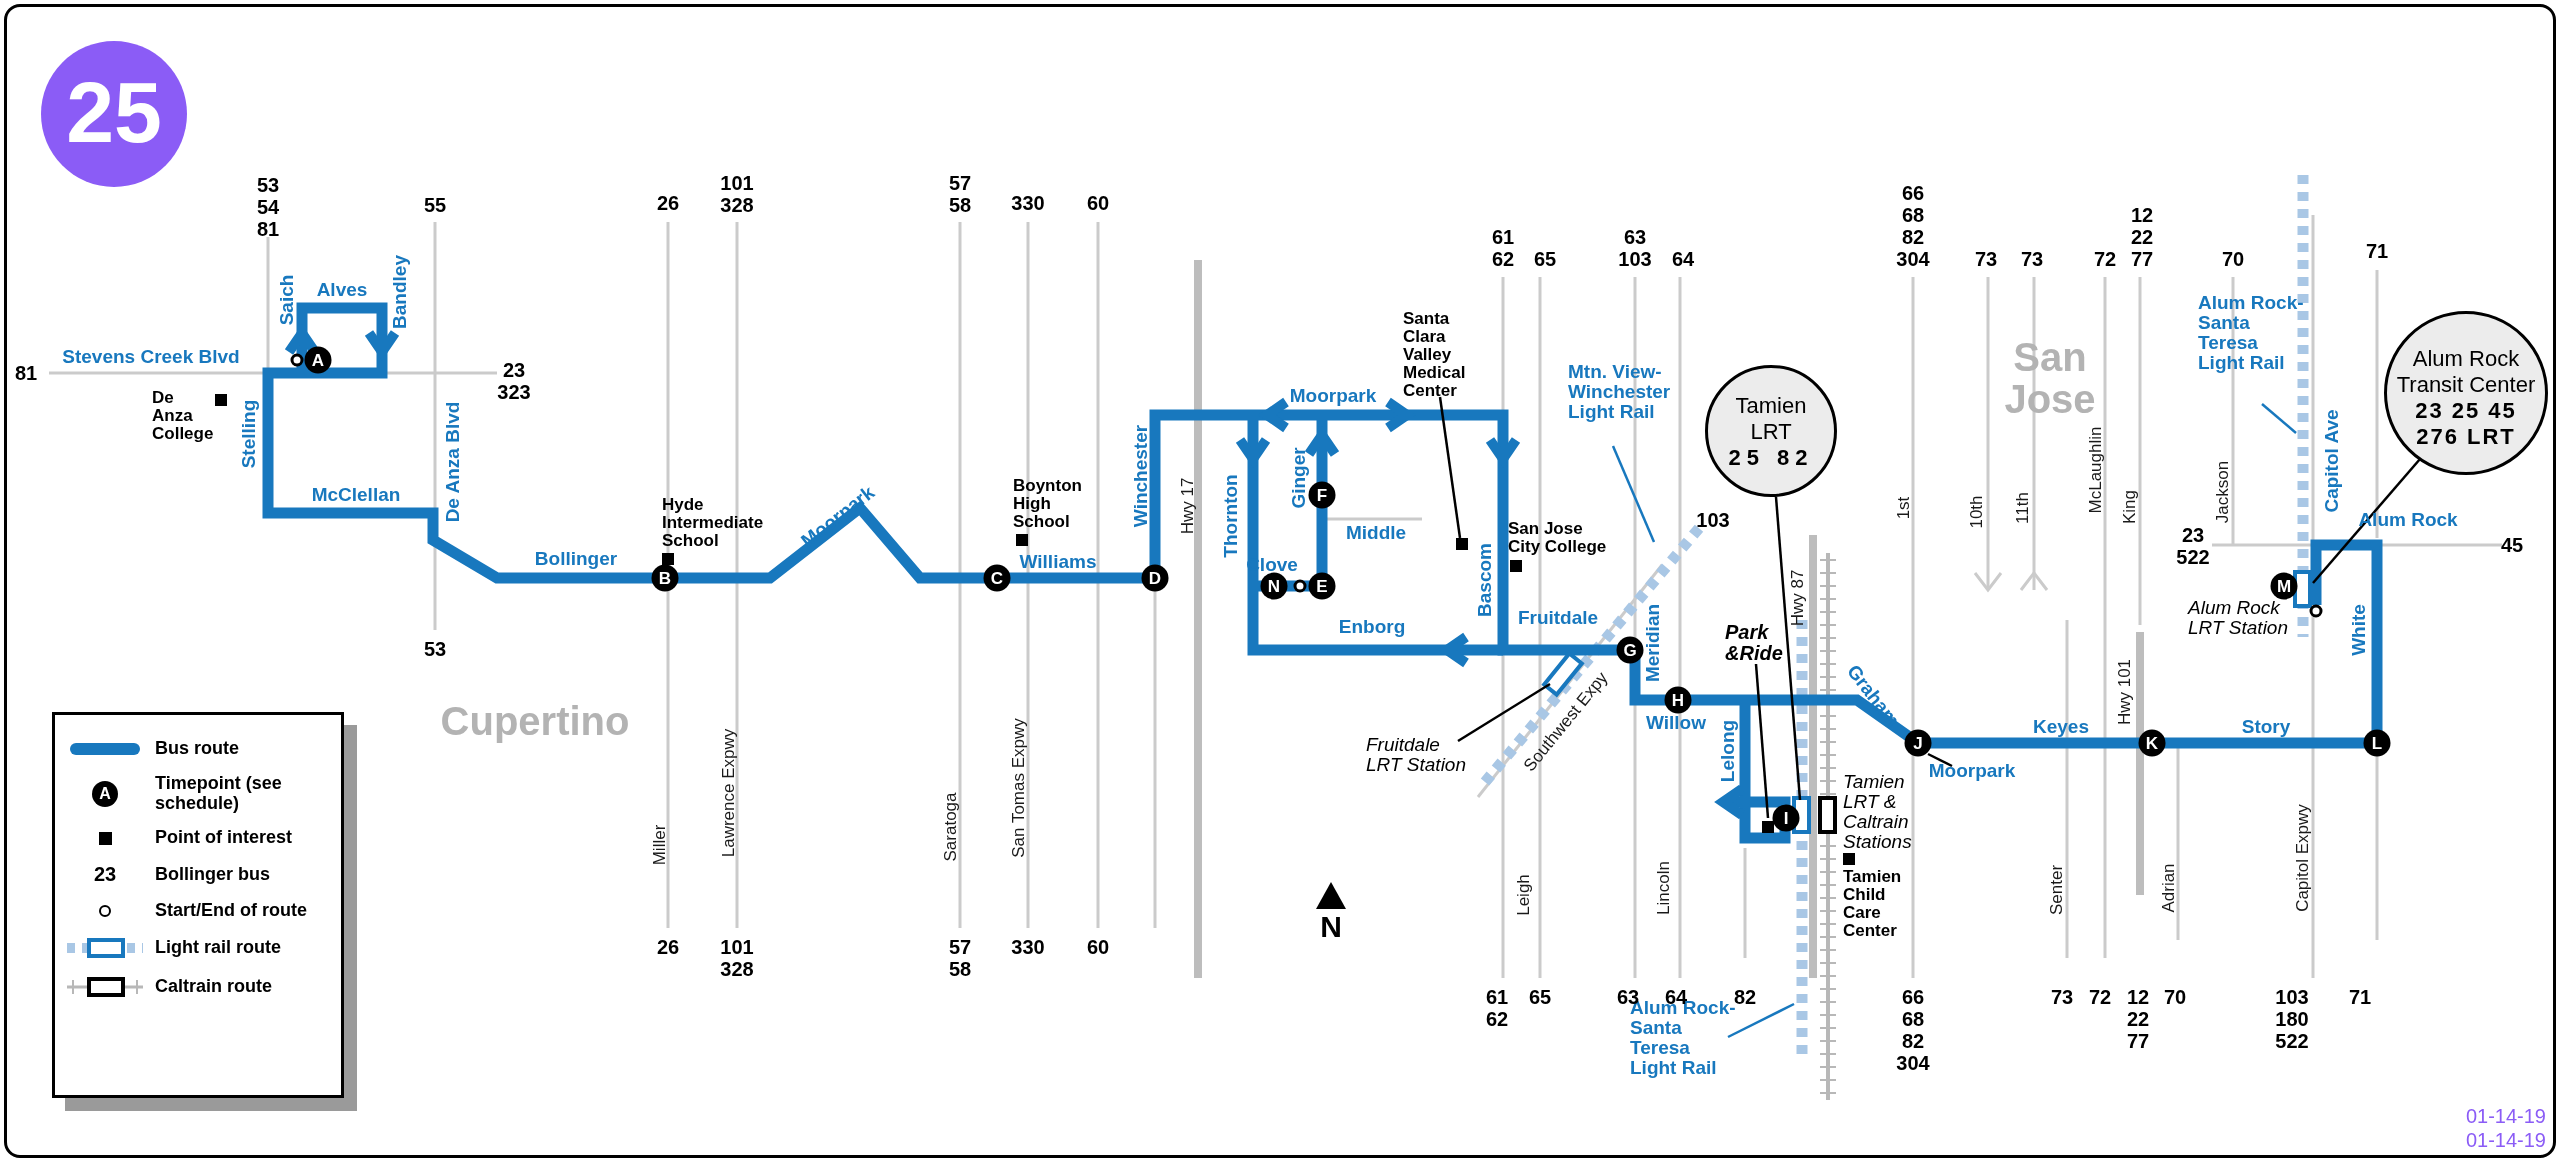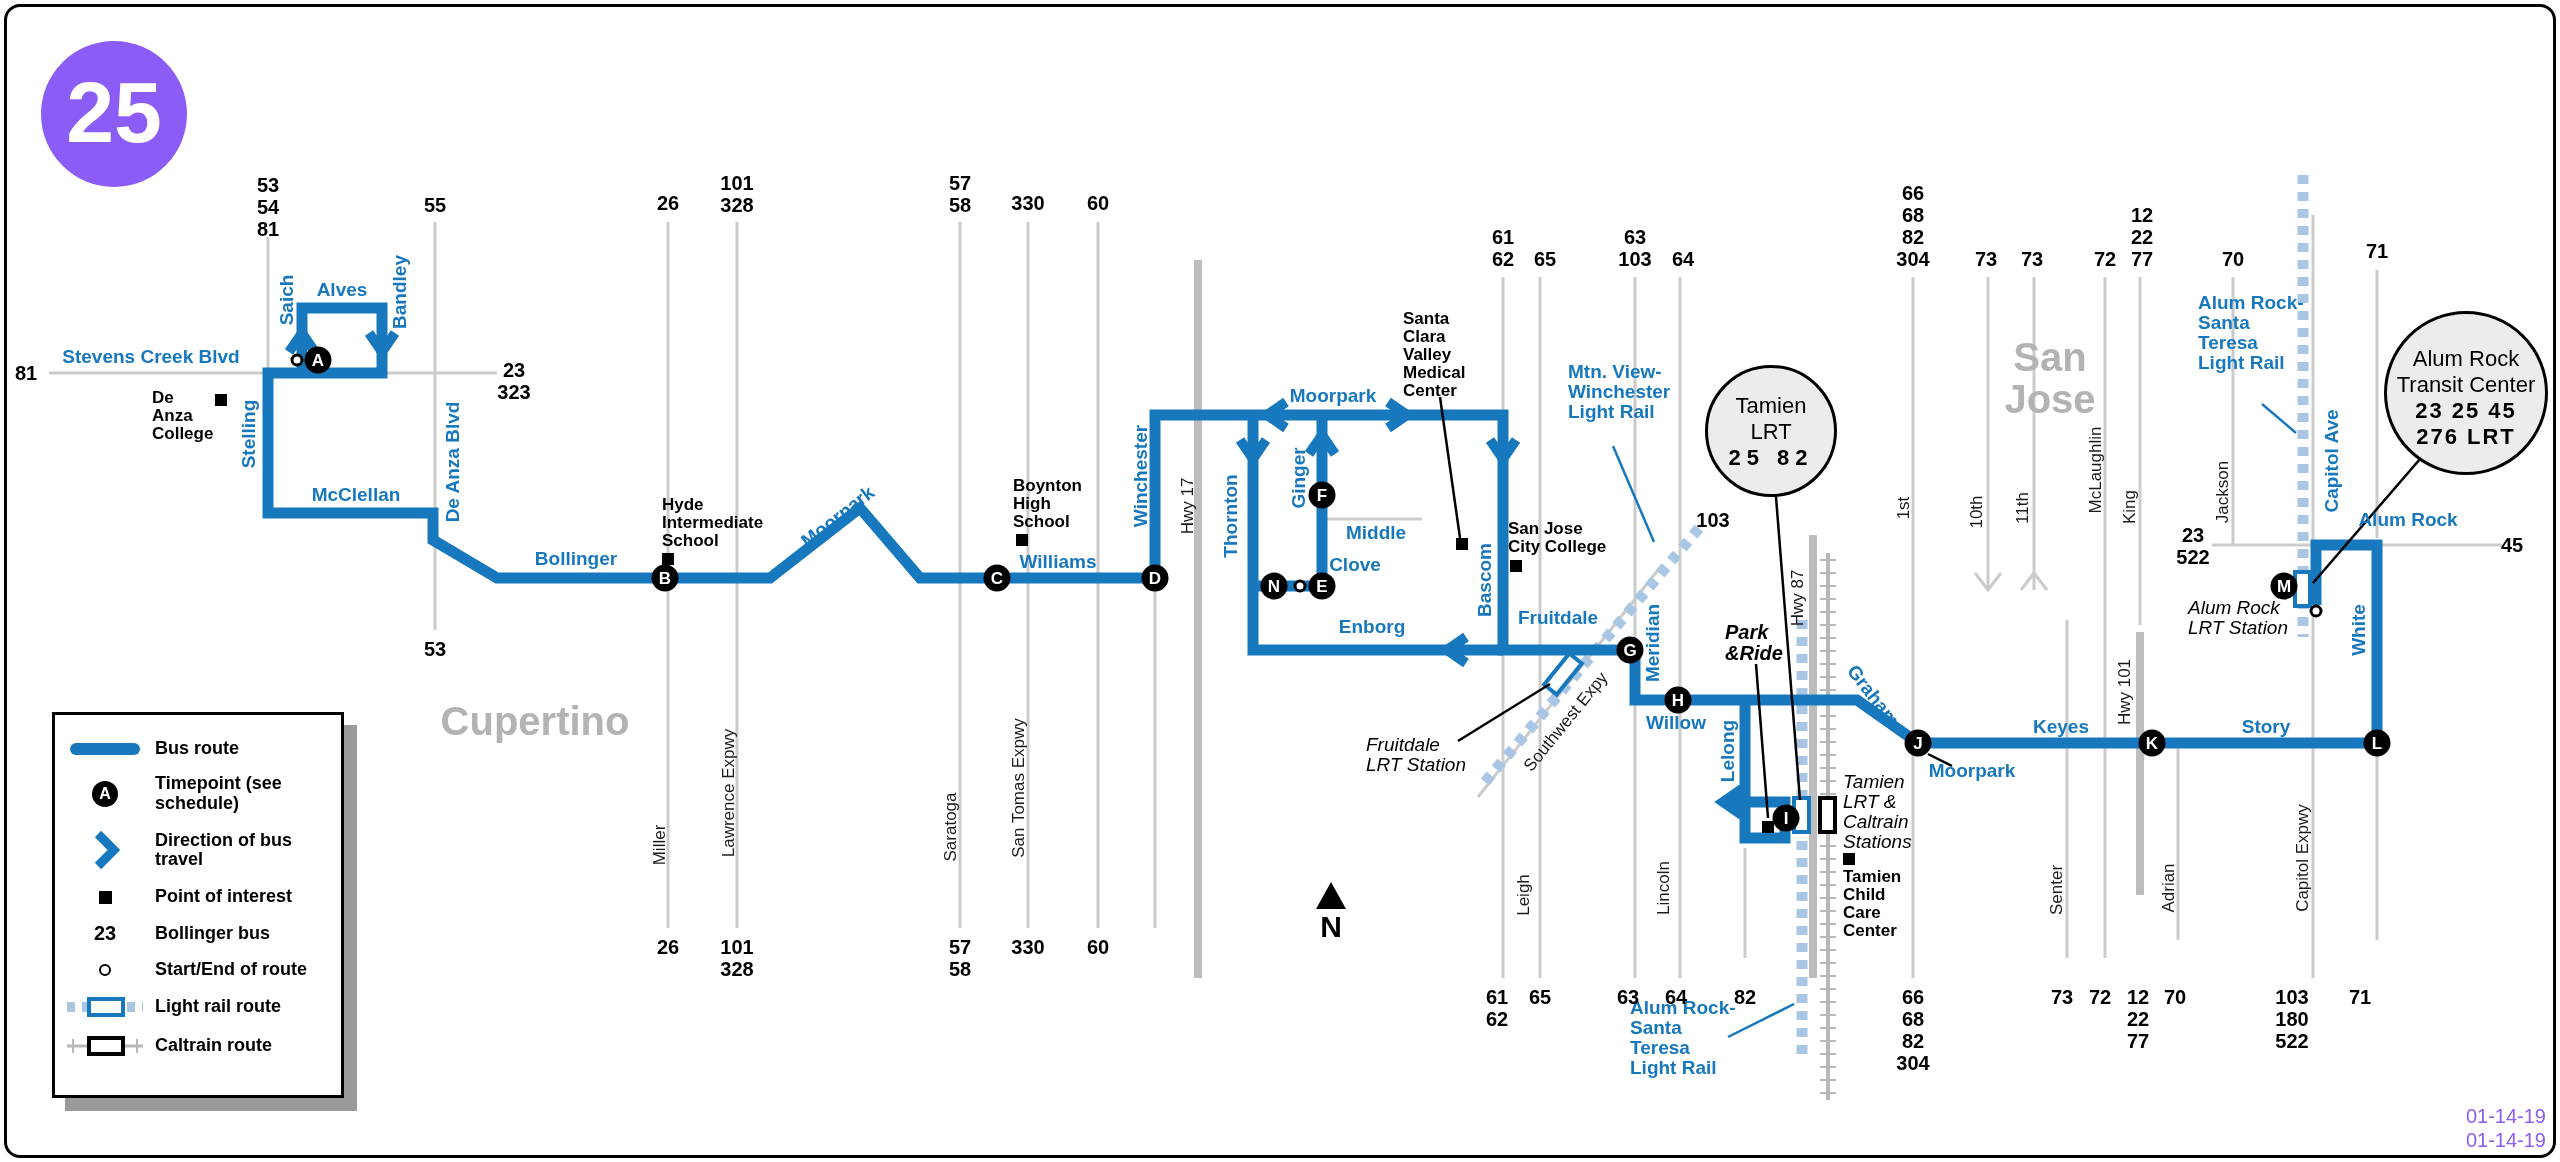--- a/index.html
+++ b/index.html
@@ -191,21 +191,21 @@
       </g>
   </svg>
 
   <div id="map-layer">
       <div class="lbl st-r" style="left: 151px; top: 357px; transform: translate(-50%, -50%);">Stevens Creek Blvd</div>
       <div class="lbl st-r" style="left: 342px; top: 290px; transform: translate(-50%, -50%);">Alves</div>
       <div class="lbl st-r" style="left: 356px; top: 495px; transform: translate(-50%, -50%);">McClellan</div>
       <div class="lbl st-r" style="left: 576px; top: 559px; transform: translate(-50%, -50%);">Bollinger</div>
       <div class="lbl st-r" style="left: 1058px; top: 562px; transform: translate(-50%, -50%);">Williams</div>
       <div class="lbl st-r" style="left: 1333px; top: 396px; transform: translate(-50%, -50%);">Moorpark</div>
-      <div class="lbl st-r" style="left: 1355px; top: 565px; transform: translate(-50%, -50%);">Clove</div>
+      <div class="lbl st-r" style="left: 1272px; top: 565px; transform: translate(-50%, -50%);">Clove</div>
       <div class="lbl st-r" style="left: 1376px; top: 533px; transform: translate(-50%, -50%);">Middle</div>
       <div class="lbl st-r" style="left: 1372px; top: 627px; transform: translate(-50%, -50%);">Enborg</div>
       <div class="lbl st-r" style="left: 1558px; top: 618px; transform: translate(-50%, -50%);">Fruitdale</div>
       <div class="lbl st-r" style="left: 1676px; top: 723px; transform: translate(-50%, -50%);">Willow</div>
       <div class="lbl st-r" style="left: 1972px; top: 771px; transform: translate(-50%, -50%);">Moorpark</div>
       <div class="lbl st-r" style="left: 2061px; top: 727px; transform: translate(-50%, -50%);">Keyes</div>
       <div class="lbl st-r" style="left: 2266px; top: 727px; transform: translate(-50%, -50%);">Story</div>
       <div class="lbl st-r" style="left: 2408px; top: 520px; transform: translate(-50%, -50%);">Alum Rock</div>
       <div class="lbl st-r" style="left: 287px; top: 300px; transform: translate(-50%, -50%) rotate(-90deg);">Saich</div>
       <div class="lbl st-r" style="left: 400px; top: 292px; transform: translate(-50%, -50%) rotate(-90deg);">Bandley</div>
@@ -403,29 +403,20 @@
     </div>
     <div class="lg-row">
       <div class="lg-icon">
           <div class="lg-a">A</div>
         </div>
       <div class="lg-text">Timepoint
 (see schedule)</div>
     </div>
     <div class="lg-row">
       <div class="lg-icon">
-        <svg width="30" height="44">
-            <polyline points="8,6 24,22 8,38" fill="none" stroke="#1878BE" stroke-width="9"></polyline>
-          </svg>
-      </div>
-      <div class="lg-text">Direction of
-bus travel</div>
-    </div>
-    <div class="lg-row">
-      <div class="lg-icon">
           <div class="lg-sq"></div>
         </div>
       <div class="lg-text">Point of interest</div>
     </div>
     <div class="lg-row">
       <div class="lg-icon">
           <div class="lg-num">23</div>
         </div>
       <div class="lg-text">Bollinger bus</div>
     </div>

